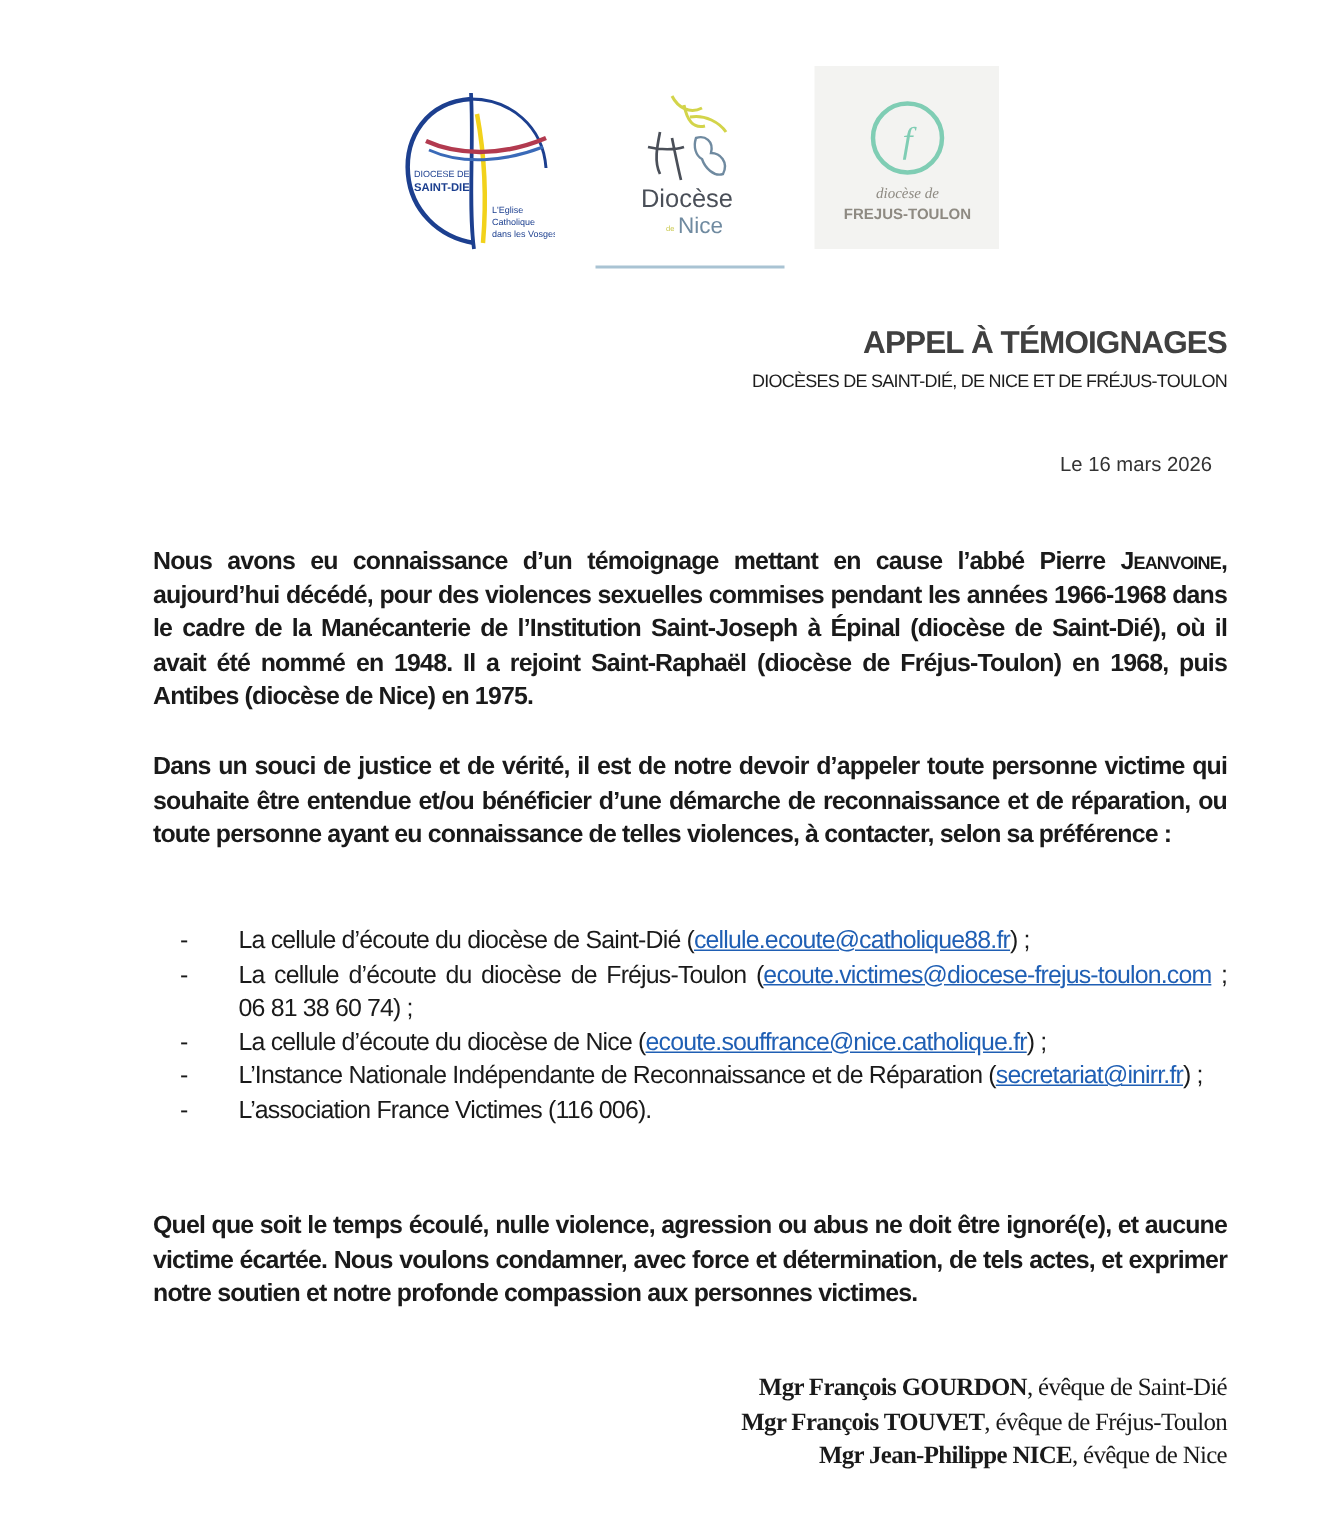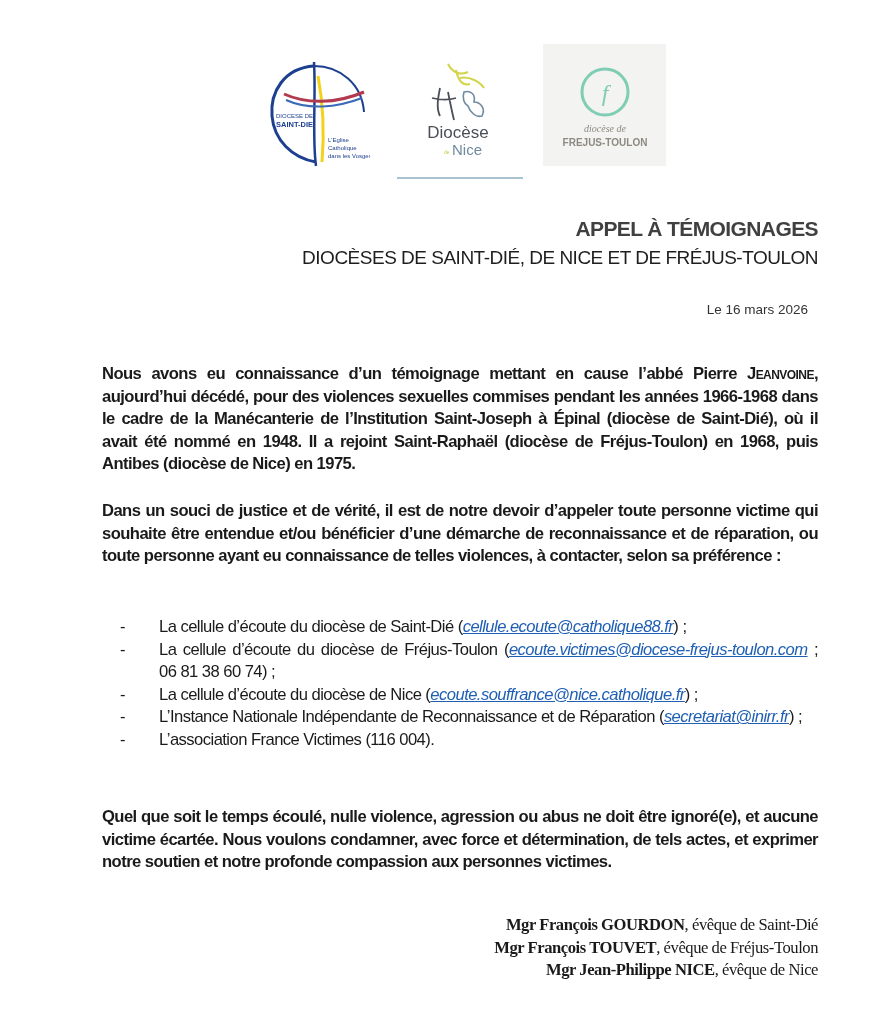--- a/index.html
+++ b/index.html
@@ -8,35 +8,35 @@
   .abs { position: absolute; }
 
   
   #logo-saintdie { left: 266px; top: 58px; width: 104px; height: 116px; }
   #logo-nice { left: 410px; top: 58px; width: 96px; height: 100px; }
   #logo-frejus { left: 543px; top: 44px; width: 123px; height: 122px; background: #f3f3f1; }
   #header-rule { left: 397px; top: 177px; width: 126px; height: 2px; background: #a9c3d3; }
 
   .title { right: 63px; top: 217px; font-size: 21px; font-weight: bold; color: #404040;
            letter-spacing: -0.6px; white-space: nowrap; }
-  .subtitle { right: 63px; top: 247px; font-size: 19px; color: #1e1e1e; letter-spacing: -0.5px; white-space: nowrap; }
+  .subtitle { right: 63px; top: 247px; font-size: 12px; color: #1e1e1e; letter-spacing: -0.5px; white-space: nowrap; }
   .date { right: 73px; top: 302px; font-size: 13.5px; color: #333; }
 
   .body-text { left: 102px; width: 716px; font-size: 16.6px; line-height: 22.6px;
                text-align: justify; letter-spacing: -0.55px; word-spacing: 0px; font-weight: bold; }
   .p1 { top: 363px; }
   .p2 { top: 500px; }
   .p3 { top: 806px; }
   .sc { font-variant: small-caps; }
 
   .contact-list { left: 120px; top: 616px; width: 698px; margin: 0; padding: 0; list-style: none;
                   font-size: 16.6px; line-height: 22.6px; letter-spacing: -0.55px; }
   .contact-list li { position: relative; padding-left: 39px; text-align: justify; }
   .contact-list li .dash { position: absolute; left: 0; top: 0; }
-  .contact-list a { color: #1f5fb4; text-decoration: underline; font-style: italic; }
+  .contact-list a { color: #1f5fb4; text-decoration: underline; }
 
   .signatures { right: 63px; top: 914px; text-align: right; font-size: 16.6px; line-height: 22.6px;
                 letter-spacing: -0.45px; font-family: Liberation Serif, serif; }
   .signatures b { font-weight: bold; }
 </style>
 </head>
 <body>
 
 <div id="logo-saintdie" class="abs">
   <svg width="104" height="116" viewBox="0 0 104 116">
@@ -82,21 +82,21 @@
 
 <div class="abs body-text p1"><span>Nous avons eu connaissance d’un témoignage mettant en cause l’abbé Pierre </span><span class="sc">Jeanvoine</span><span>, aujourd’hui décédé, pour des violences sexuelles commises pendant les années 1966-1968 dans le cadre de la Manécanterie de l’Institution Saint-Joseph à Épinal (diocèse de Saint-Dié), où il avait été nommé en 1948. Il a rejoint Saint-Raphaël (diocèse de Fréjus-Toulon) en 1968, puis Antibes (diocèse de Nice) en 1975.</span></div>
 
 <div class="abs body-text p2">Dans un souci de justice et de vérité, il est de notre devoir d’appeler toute personne victime qui souhaite être entendue et/ou bénéficier d’une démarche de reconnaissance et de réparation, ou toute personne ayant eu connaissance de telles violences, à contacter, selon sa préférence :</div>
 
 <ul class="abs contact-list">
   <li><span class="dash">-</span><span>La cellule d’écoute du diocèse de Saint-Dié (</span><a href="#">cellule.ecoute@catholique88.fr</a><span>) ;</span></li>
   <li><span class="dash">-</span><span>La cellule d’écoute du diocèse de Fréjus-Toulon (</span><a href="#">ecoute.victimes@diocese-frejus-toulon.com</a><span> ; 06 81 38 60 74) ;</span></li>
   <li><span class="dash">-</span><span>La cellule d’écoute du diocèse de Nice (</span><a href="#">ecoute.souffrance@nice.catholique.fr</a><span>) ;</span></li>
   <li><span class="dash">-</span><span>L’Instance Nationale Indépendante de Reconnaissance et de Réparation (</span><a href="#">secretariat@inirr.fr</a><span>) ;</span></li>
-  <li><span class="dash">-</span><span>L’association France Victimes (116 004).</span></li>
+  <li><span class="dash">-</span><span>L’association France Victimes (116 006).</span></li>
 </ul>
 
 <div class="abs body-text p3">Quel que soit le temps écoulé, nulle violence, agression ou abus ne doit être ignoré(e), et aucune victime écartée. Nous voulons condamner, avec force et détermination, de tels actes, et exprimer notre soutien et notre profonde compassion aux personnes victimes.</div>
 
 <div class="abs signatures">
   <div><b>Mgr François GOURDON</b><span>, évêque de Saint-Dié</span></div>
   <div><b>Mgr François TOUVET</b><span>, évêque de Fréjus-Toulon</span></div>
   <div><b>Mgr Jean-Philippe NICE</b><span>, évêque de Nice</span></div>
 </div>
 

